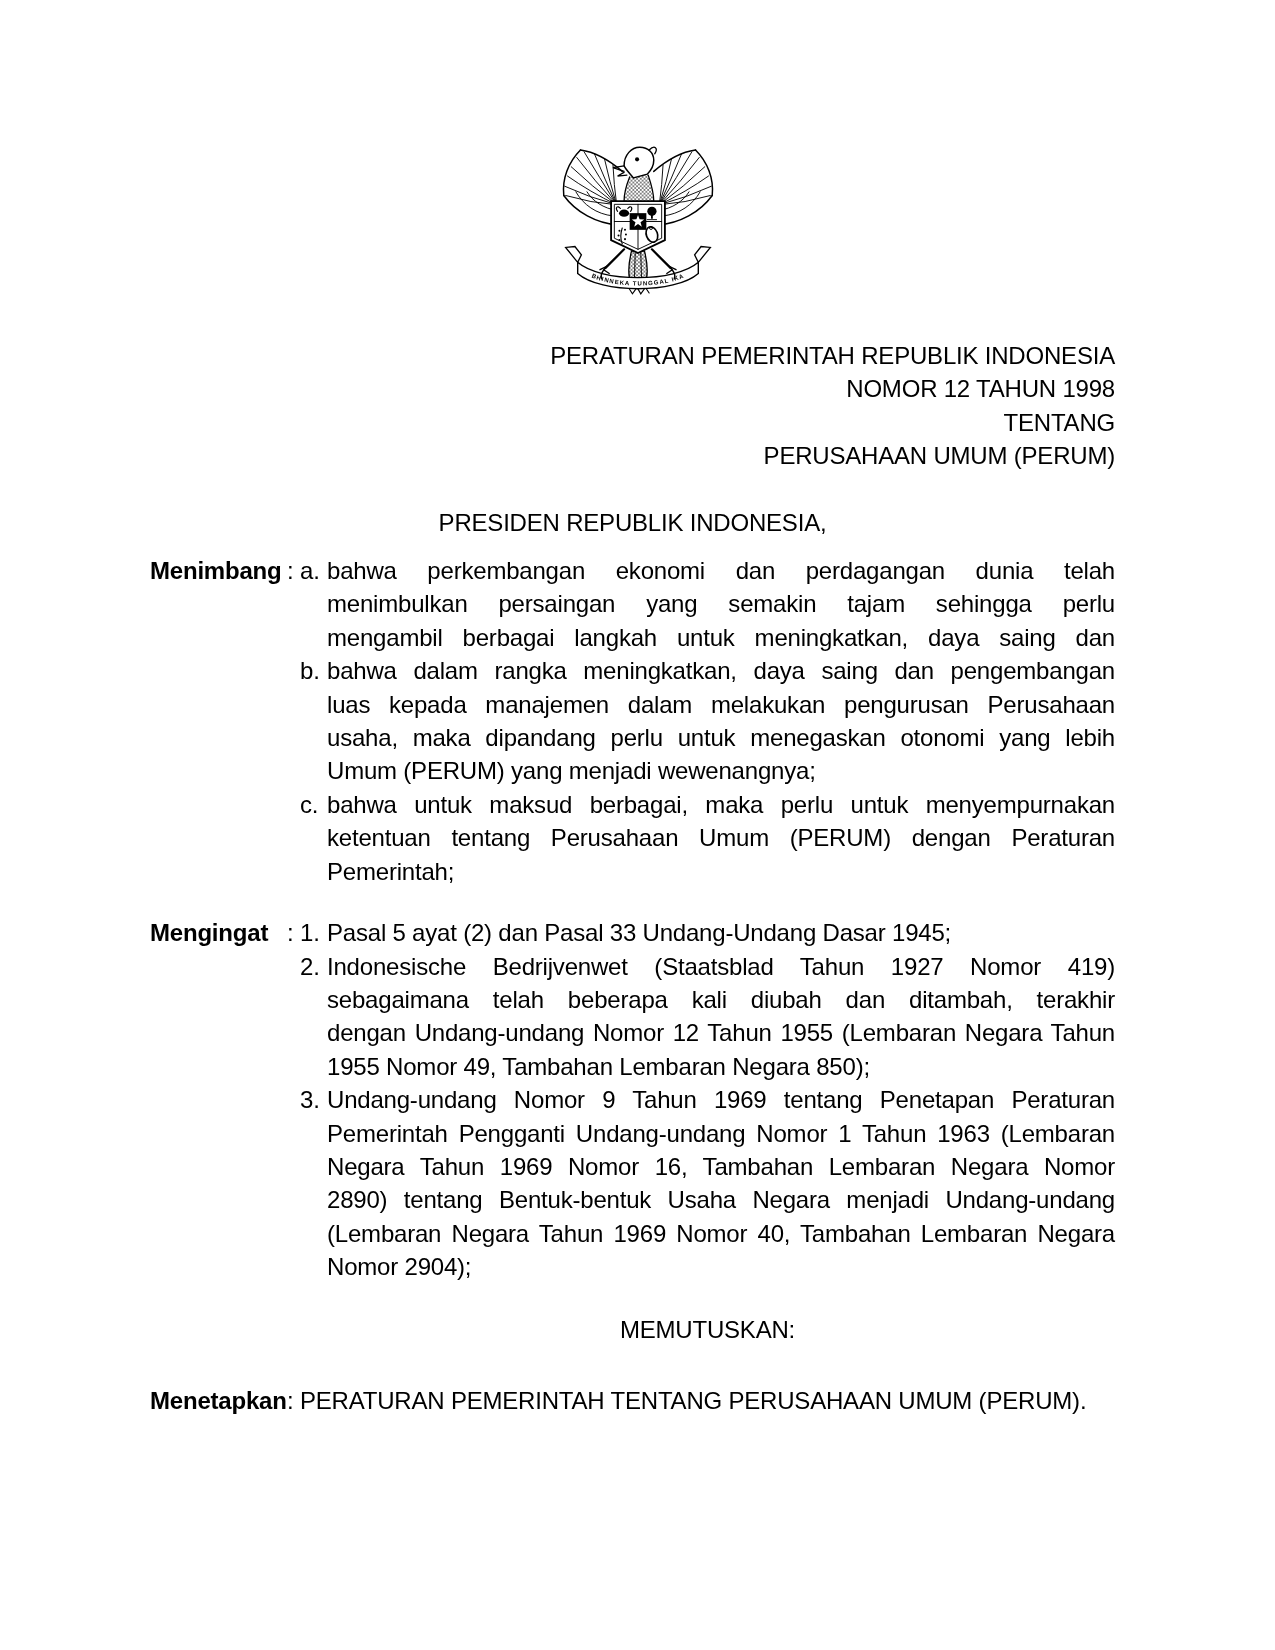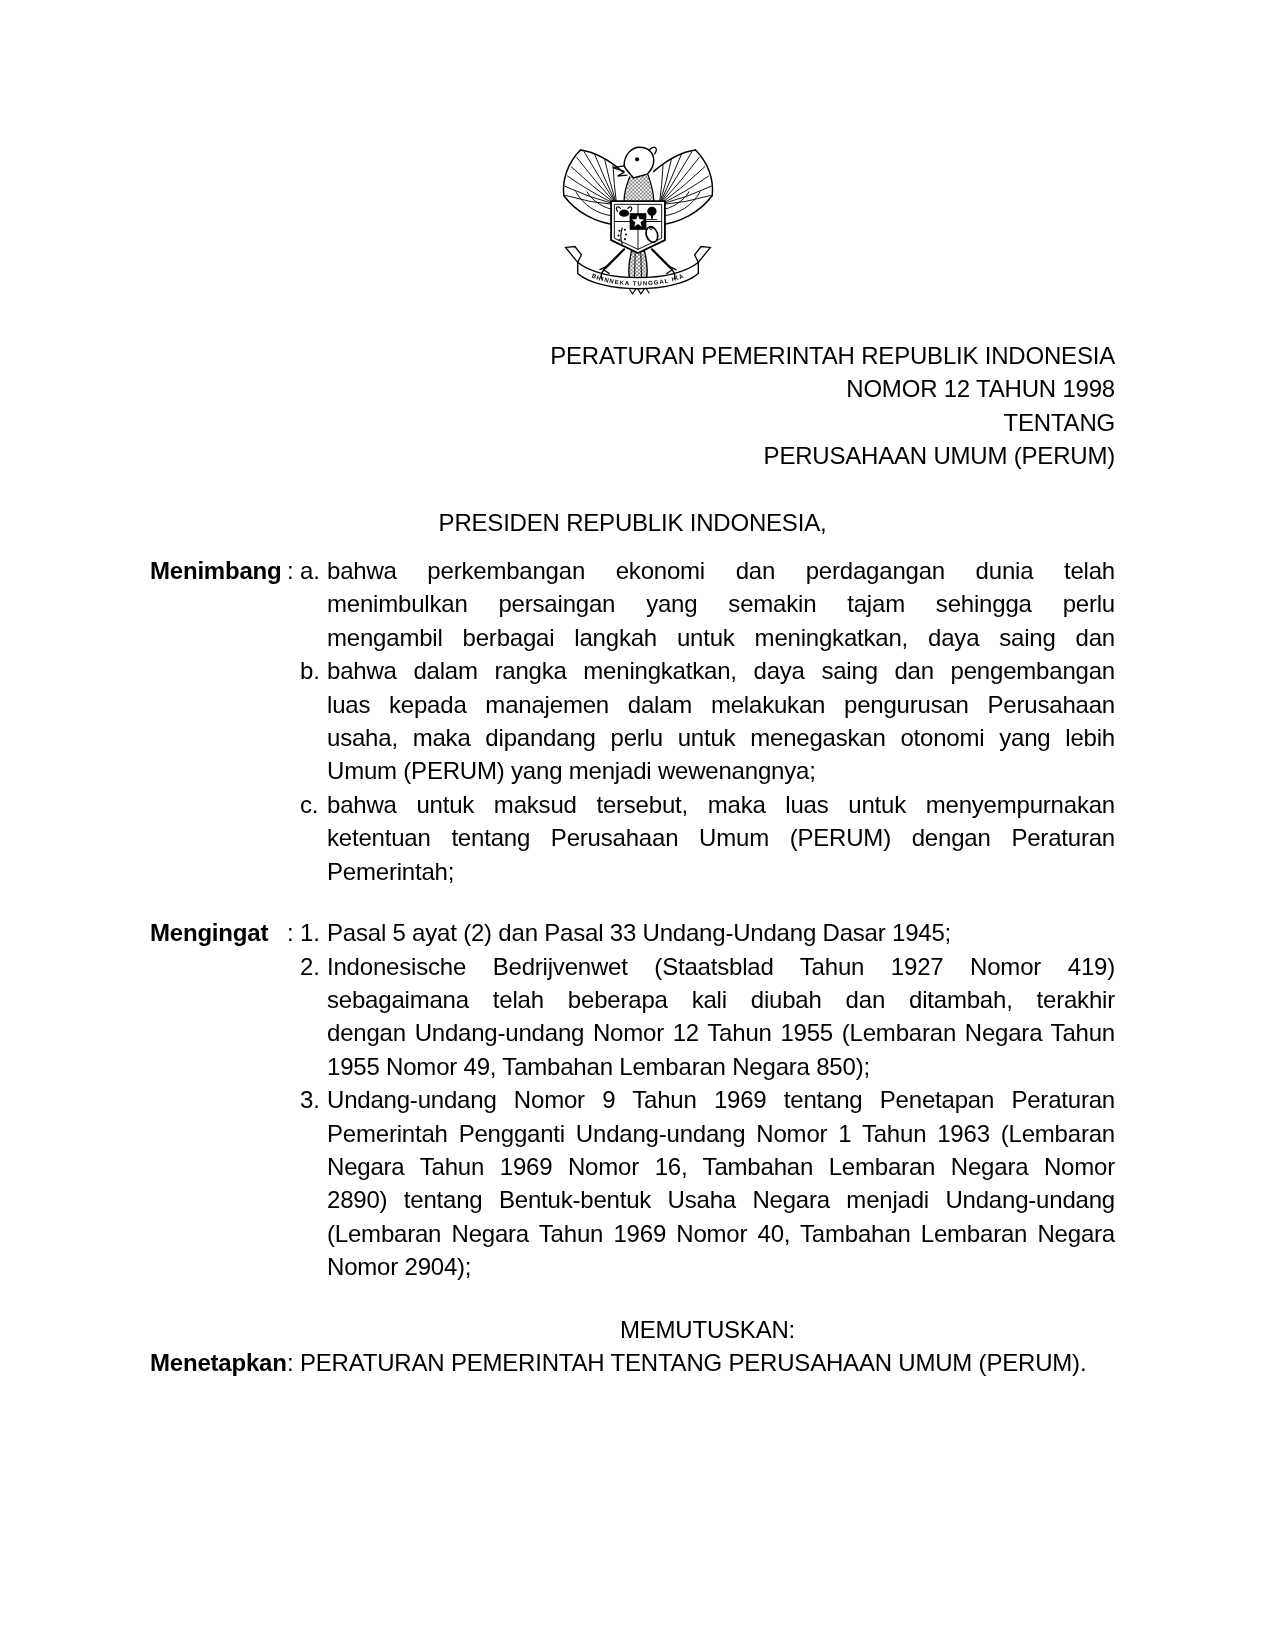--- a/index.html
+++ b/index.html
@@ -21,21 +21,21 @@
   .section-row + .section-row{margin-top:28px;}
   .clause-label{width:137px;flex:none;font-weight:bold;}
   .clause-colon{width:13px;flex:none;}
   .clause-items{flex:1;min-width:0;}
   .item-row{display:flex;align-items:flex-start;}
   .item-marker{width:27px;flex:none;}
   .item-body{flex:1;min-width:0;}
   .jline{text-align:justify;text-align-last:justify;}
   .jline-last{text-align-last:left;}
   .decision{margin-left:150px;text-align:center;margin-top:29px;}
-  .enactment-row{justify-content:space-between;}
+  .enactment-row{margin-top:38px;justify-content:space-between;}
   .enactment-text{white-space:nowrap;}
   svg .ink{stroke:#000;fill:none;stroke-linecap:round;}
   svg text{font-family:"Liberation Sans","DejaVu Sans",sans-serif;}
 </style>
 </head>
 <body>
 
 <div class="page">
 
   <div class="emblem-wrap">
@@ -167,21 +167,21 @@
               <div class="item-body">
                 <div class="jline">bahwa dalam rangka meningkatkan, daya saing dan pengembangan</div>
                 <div class="jline">luas kepada manajemen dalam melakukan pengurusan Perusahaan</div>
                 <div class="jline">usaha, maka dipandang perlu untuk menegaskan otonomi yang lebih</div>
                 <div class="jline jline-last">Umum (PERUM) yang menjadi wewenangnya;</div>
               </div>
             </div>
             <div class="item-row">
               <div class="item-marker">c.</div>
               <div class="item-body">
-                <div class="jline">bahwa untuk maksud tersebut, maka luas untuk menyempurnakan</div>
+                <div class="jline">bahwa untuk maksud berbagai, maka perlu untuk menyempurnakan</div>
                 <div class="jline">ketentuan tentang Perusahaan Umum (PERUM) dengan Peraturan</div>
                 <div class="jline jline-last">Pemerintah;</div>
               </div>
             </div>
           </div>
         </div>
         <div class="clause-row section-row">
           <div class="clause-label">Mengingat</div>
           <div class="clause-colon">:</div>
           <div class="clause-items">

